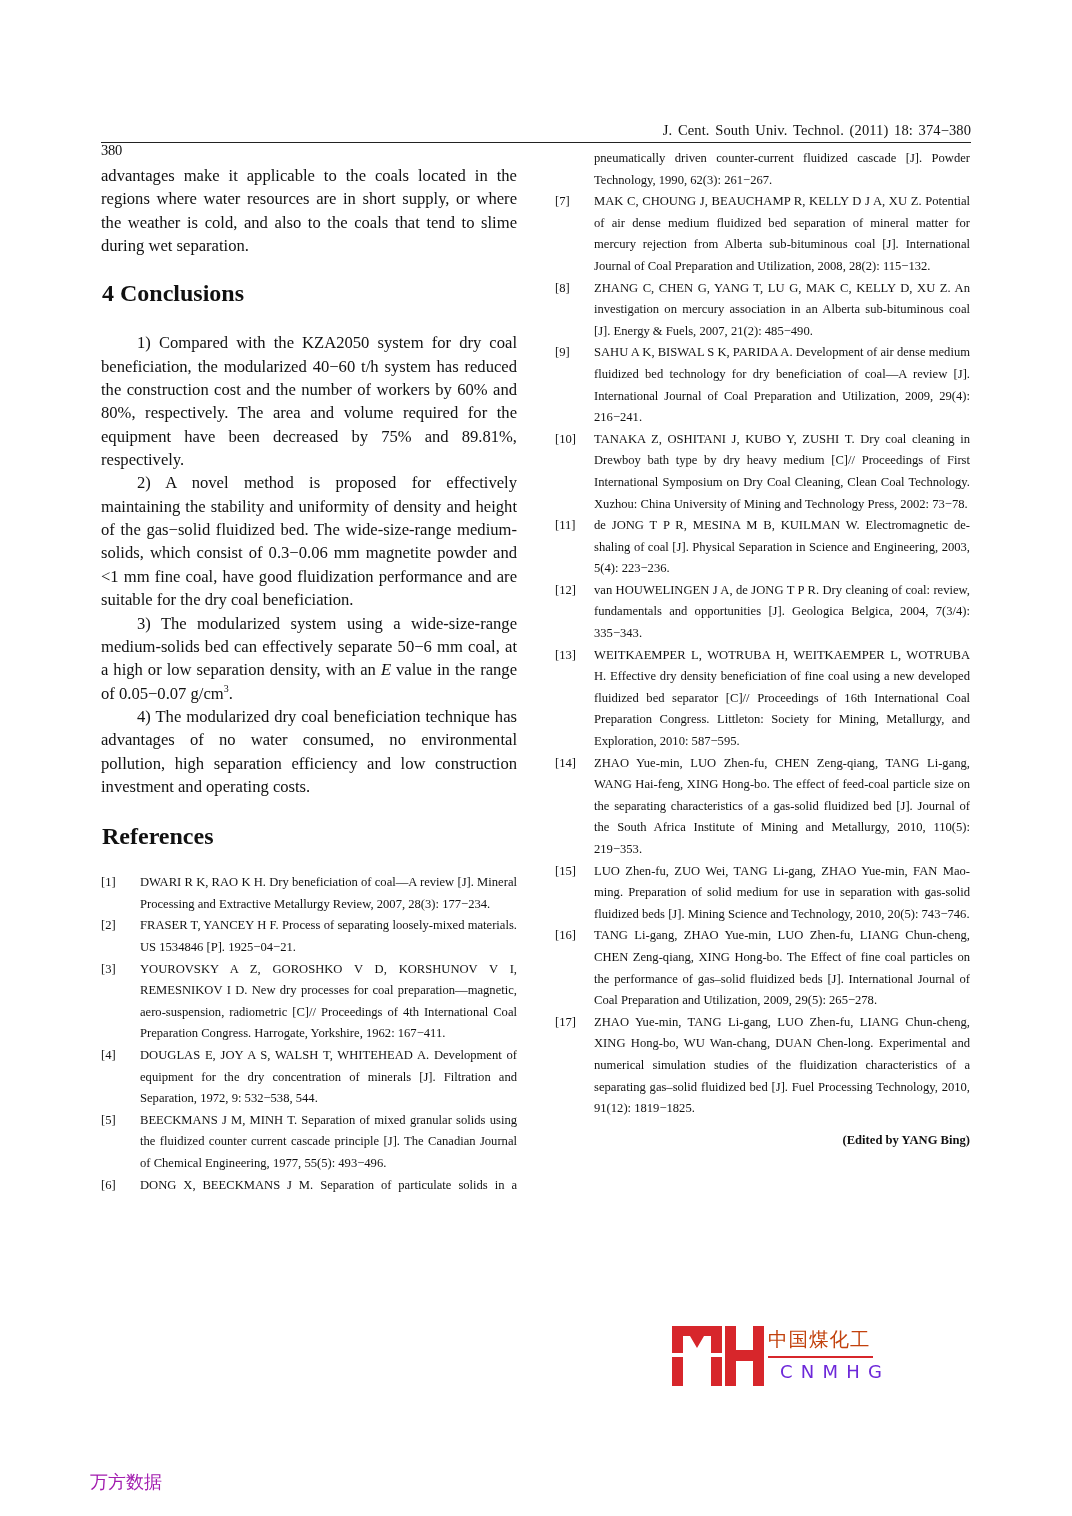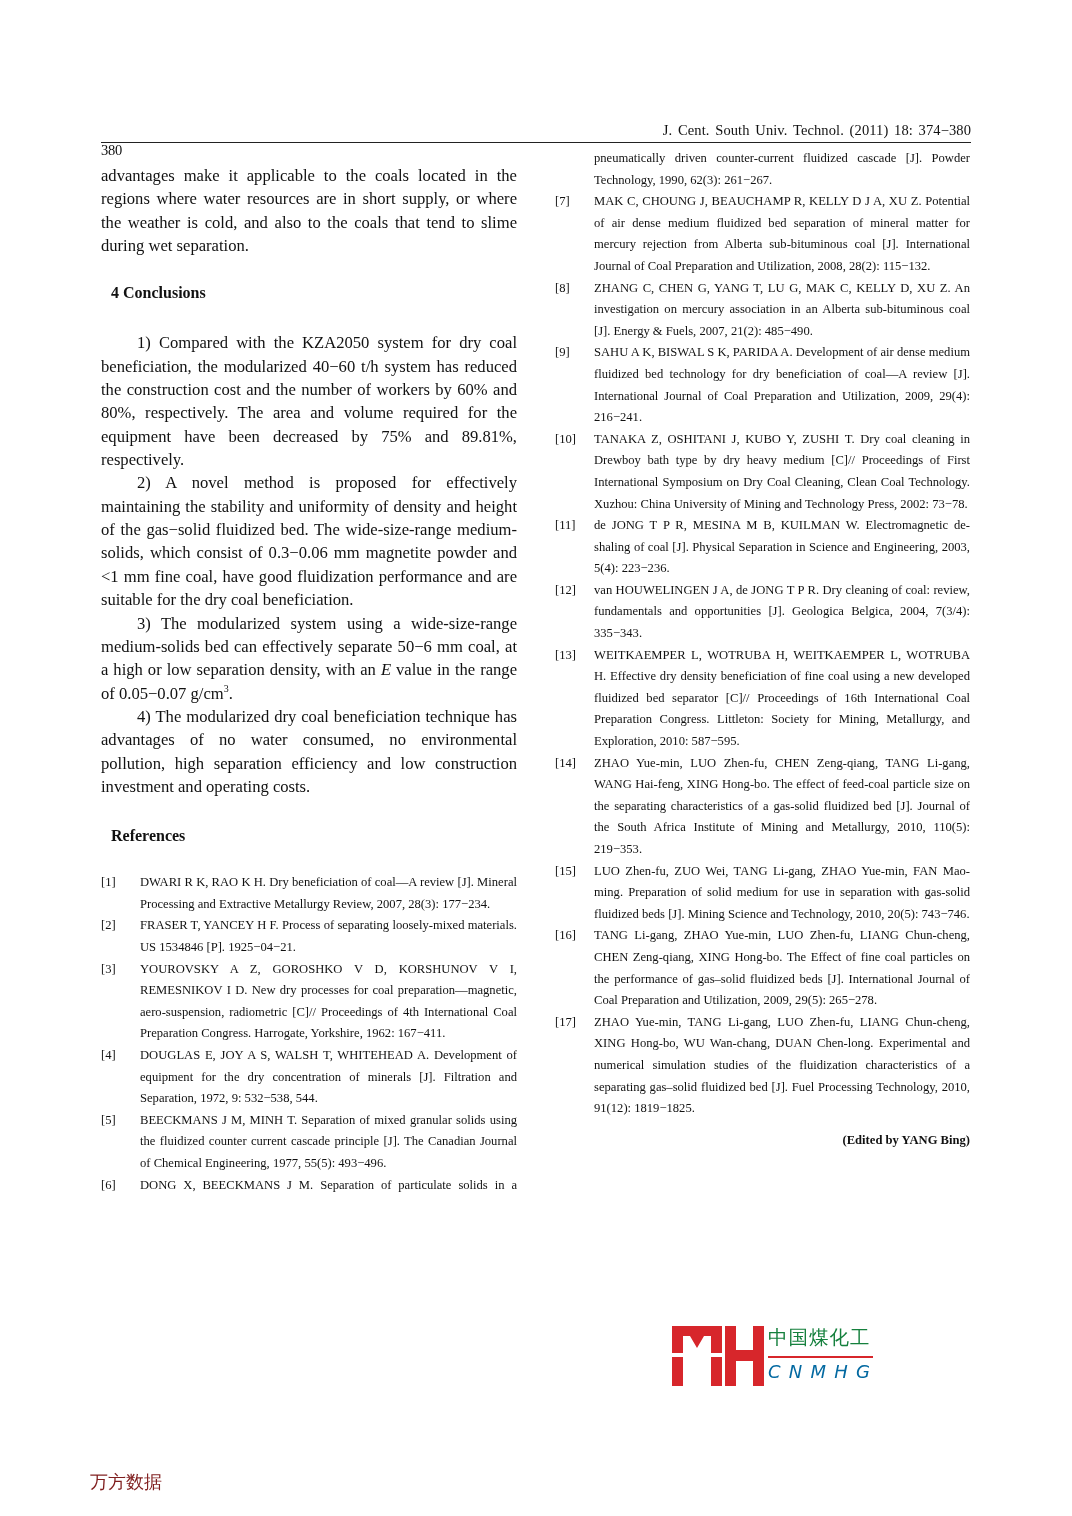--- a/index.html
+++ b/index.html
@@ -8,36 +8,36 @@
   .header { position: absolute; left: 101px; top: 121px; width: 870px; height: 21px;
             border-bottom: 1.2px solid #222; font-size: 14.5px; }
   .header .pg { position: absolute; left: 0; top: 1px; letter-spacing: -0.3px; margin-top: 20px; }
   .header .jt { position: absolute; right: 0; top: 1px; word-spacing: 2px; letter-spacing: 0.1px; }
 
   .col-left { position: absolute; left: 101px; top: 164px; width: 416px; }
   .col-right { position: absolute; left: 555px; top: 148px; width: 415px; }
 
   .body-p { font-size: 16.6px; line-height: 23.35px; text-align: justify; margin: 0; }
   .body-p.indent { text-indent: 36px; }
-  .sec-title { font-weight: bold; font-size: 16px; margin: 10px; line-height: 24px; }
+  .sec-title { font-weight: bold; font-size: 24px; margin: 1px; line-height: 24px; }
 
   .ref { position: relative; font-size: 12.6px; line-height: 21.6px; text-align: justify;
          padding-left: 39px; margin: 0; }
   .ref .num { position: absolute; left: 0; top: 0; }
   .ref .txt { display: block; }
   .edited { font-size: 12.6px; font-weight: bold; text-align: right; line-height: 21.6px; margin-top: 10px; }
 
   .logo { position: absolute; left: 672px; top: 1326px; width: 205px; height: 62px; }
-  .logo .cn { position: absolute; left: 96px; top: 0px; font-family: Liberation Mono, monospace;
-              font-size: 19.5px; color: #15803d; letter-spacing: 1px; line-height: 26px; }
+  .logo .cn { position: absolute; left: 96px; top: 0px; font-family: Liberation Sans, sans-serif;
+              font-size: 19.5px; color: #c2410c; letter-spacing: 1px; line-height: 26px; }
   .logo .rule { position: absolute; left: 96px; top: 30px; width: 105px; height: 2px; background: #d7262b; }
-  .logo .en { position: absolute; left: 96px; top: 33px; font-family: "DejaVu Sans", sans-serif;
-              font-size: 18px; color: #0369a1; letter-spacing: 8.2px; line-height: 26px; font-style: italic; }
+  .logo .en { position: absolute; left: 108px; top: 33px; font-family: "DejaVu Sans", sans-serif;
+              font-size: 18px; color: #6d28d9; letter-spacing: 8.2px; line-height: 26px; }
   .watermark { position: absolute; left: 90px; top: 1470px; font-family: "DejaVu Sans", sans-serif;
-               font-size: 18px; color: #7f1d1d; text-align: right; }
+               font-size: 18px; color: #a21caf; text-align: right; }
 </style>
 </head>
 <body>
 
 <div class="header">
   <span class="pg">380</span>
   <span class="jt">J. Cent. South Univ. Technol. (2011) 18: 374−380</span>
 </div>
 
 <div class="col-left">

